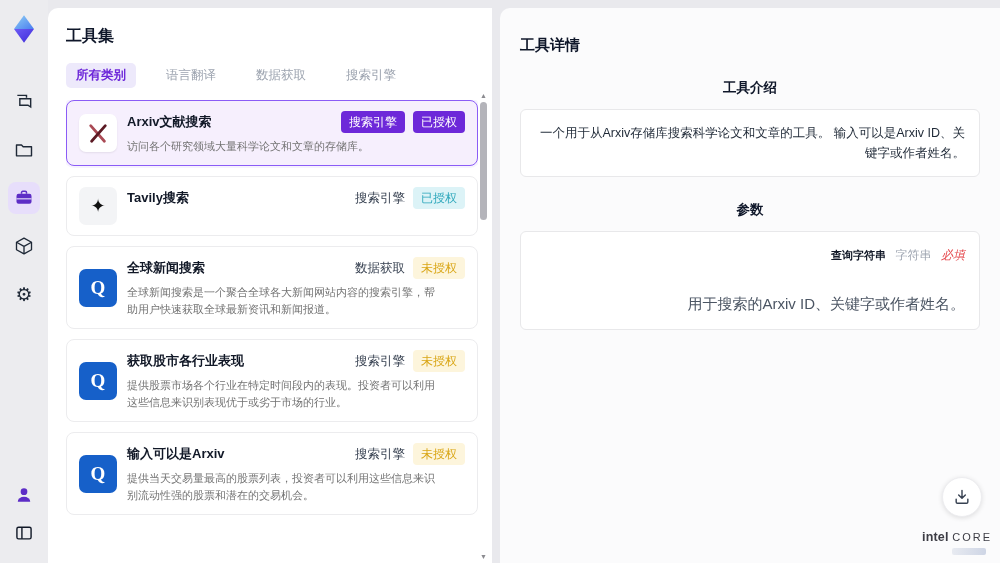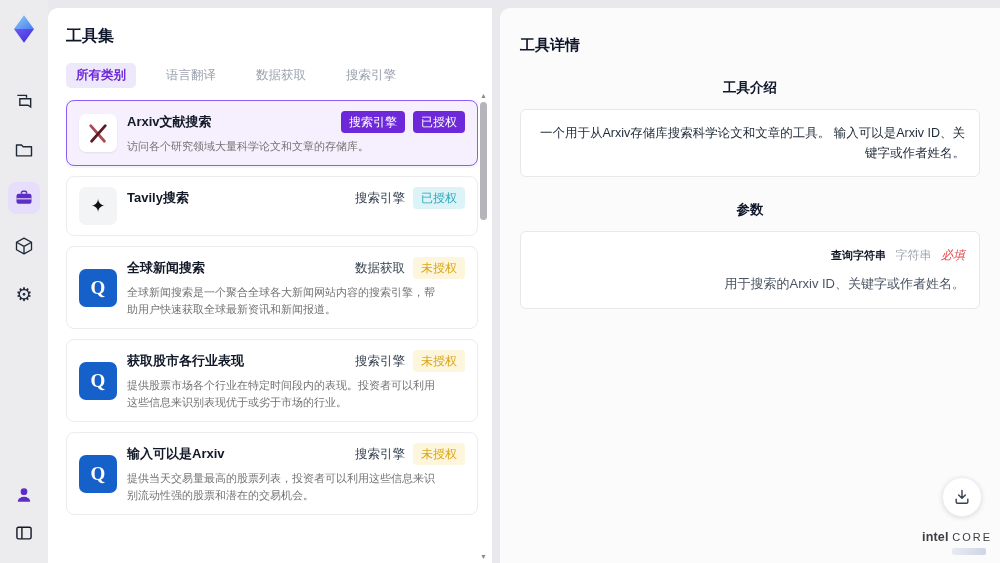--- a/index.html
+++ b/index.html
@@ -96,21 +96,21 @@
   }
   .detail-title { font-size:15px; font-weight:bold; color:#0f172a; }
   .section-head { font-size:13.5px; font-weight:bold; color:#0f172a; margin-top:24px;text-align:center; }
   .info-box {
     margin-top:12px; background:#fff; border:1px solid #e8e8ea; border-radius:6px;
     padding:13px 14px; font-size:12.5px; color:#1f2937; line-height:1.6;text-align:right;
   }
   .param-name { font-size:11px; font-weight:bold; color:#111827; }
   .param-type { font-size:12px; color:#9ca3af; margin-left:6px; }
   .param-required { font-size:12px; color:#e5484d; margin-left:6px;font-style:italic; }
-  .param-desc { font-size:13px; color:#4b5563; margin-top:9px; }
+  .param-desc { font-size:15px; color:#4b5563; margin-top:27px; }
 
   
   .fab {
     position:absolute; right:18px; bottom:46px; width:40px; height:40px;
     border-radius:50%; background:#fff; border:1px solid #ededf0;
     box-shadow:0 1px 5px rgba(0,0,0,.12);
     display:flex; align-items:center; justify-content:center; cursor:pointer;
   }
   .brand { position:absolute; right:14px; bottom:8px; width:64px; text-align:center; }
   .brand .line { font-size:12.5px; color:#3c3c44; white-space:nowrap; }

